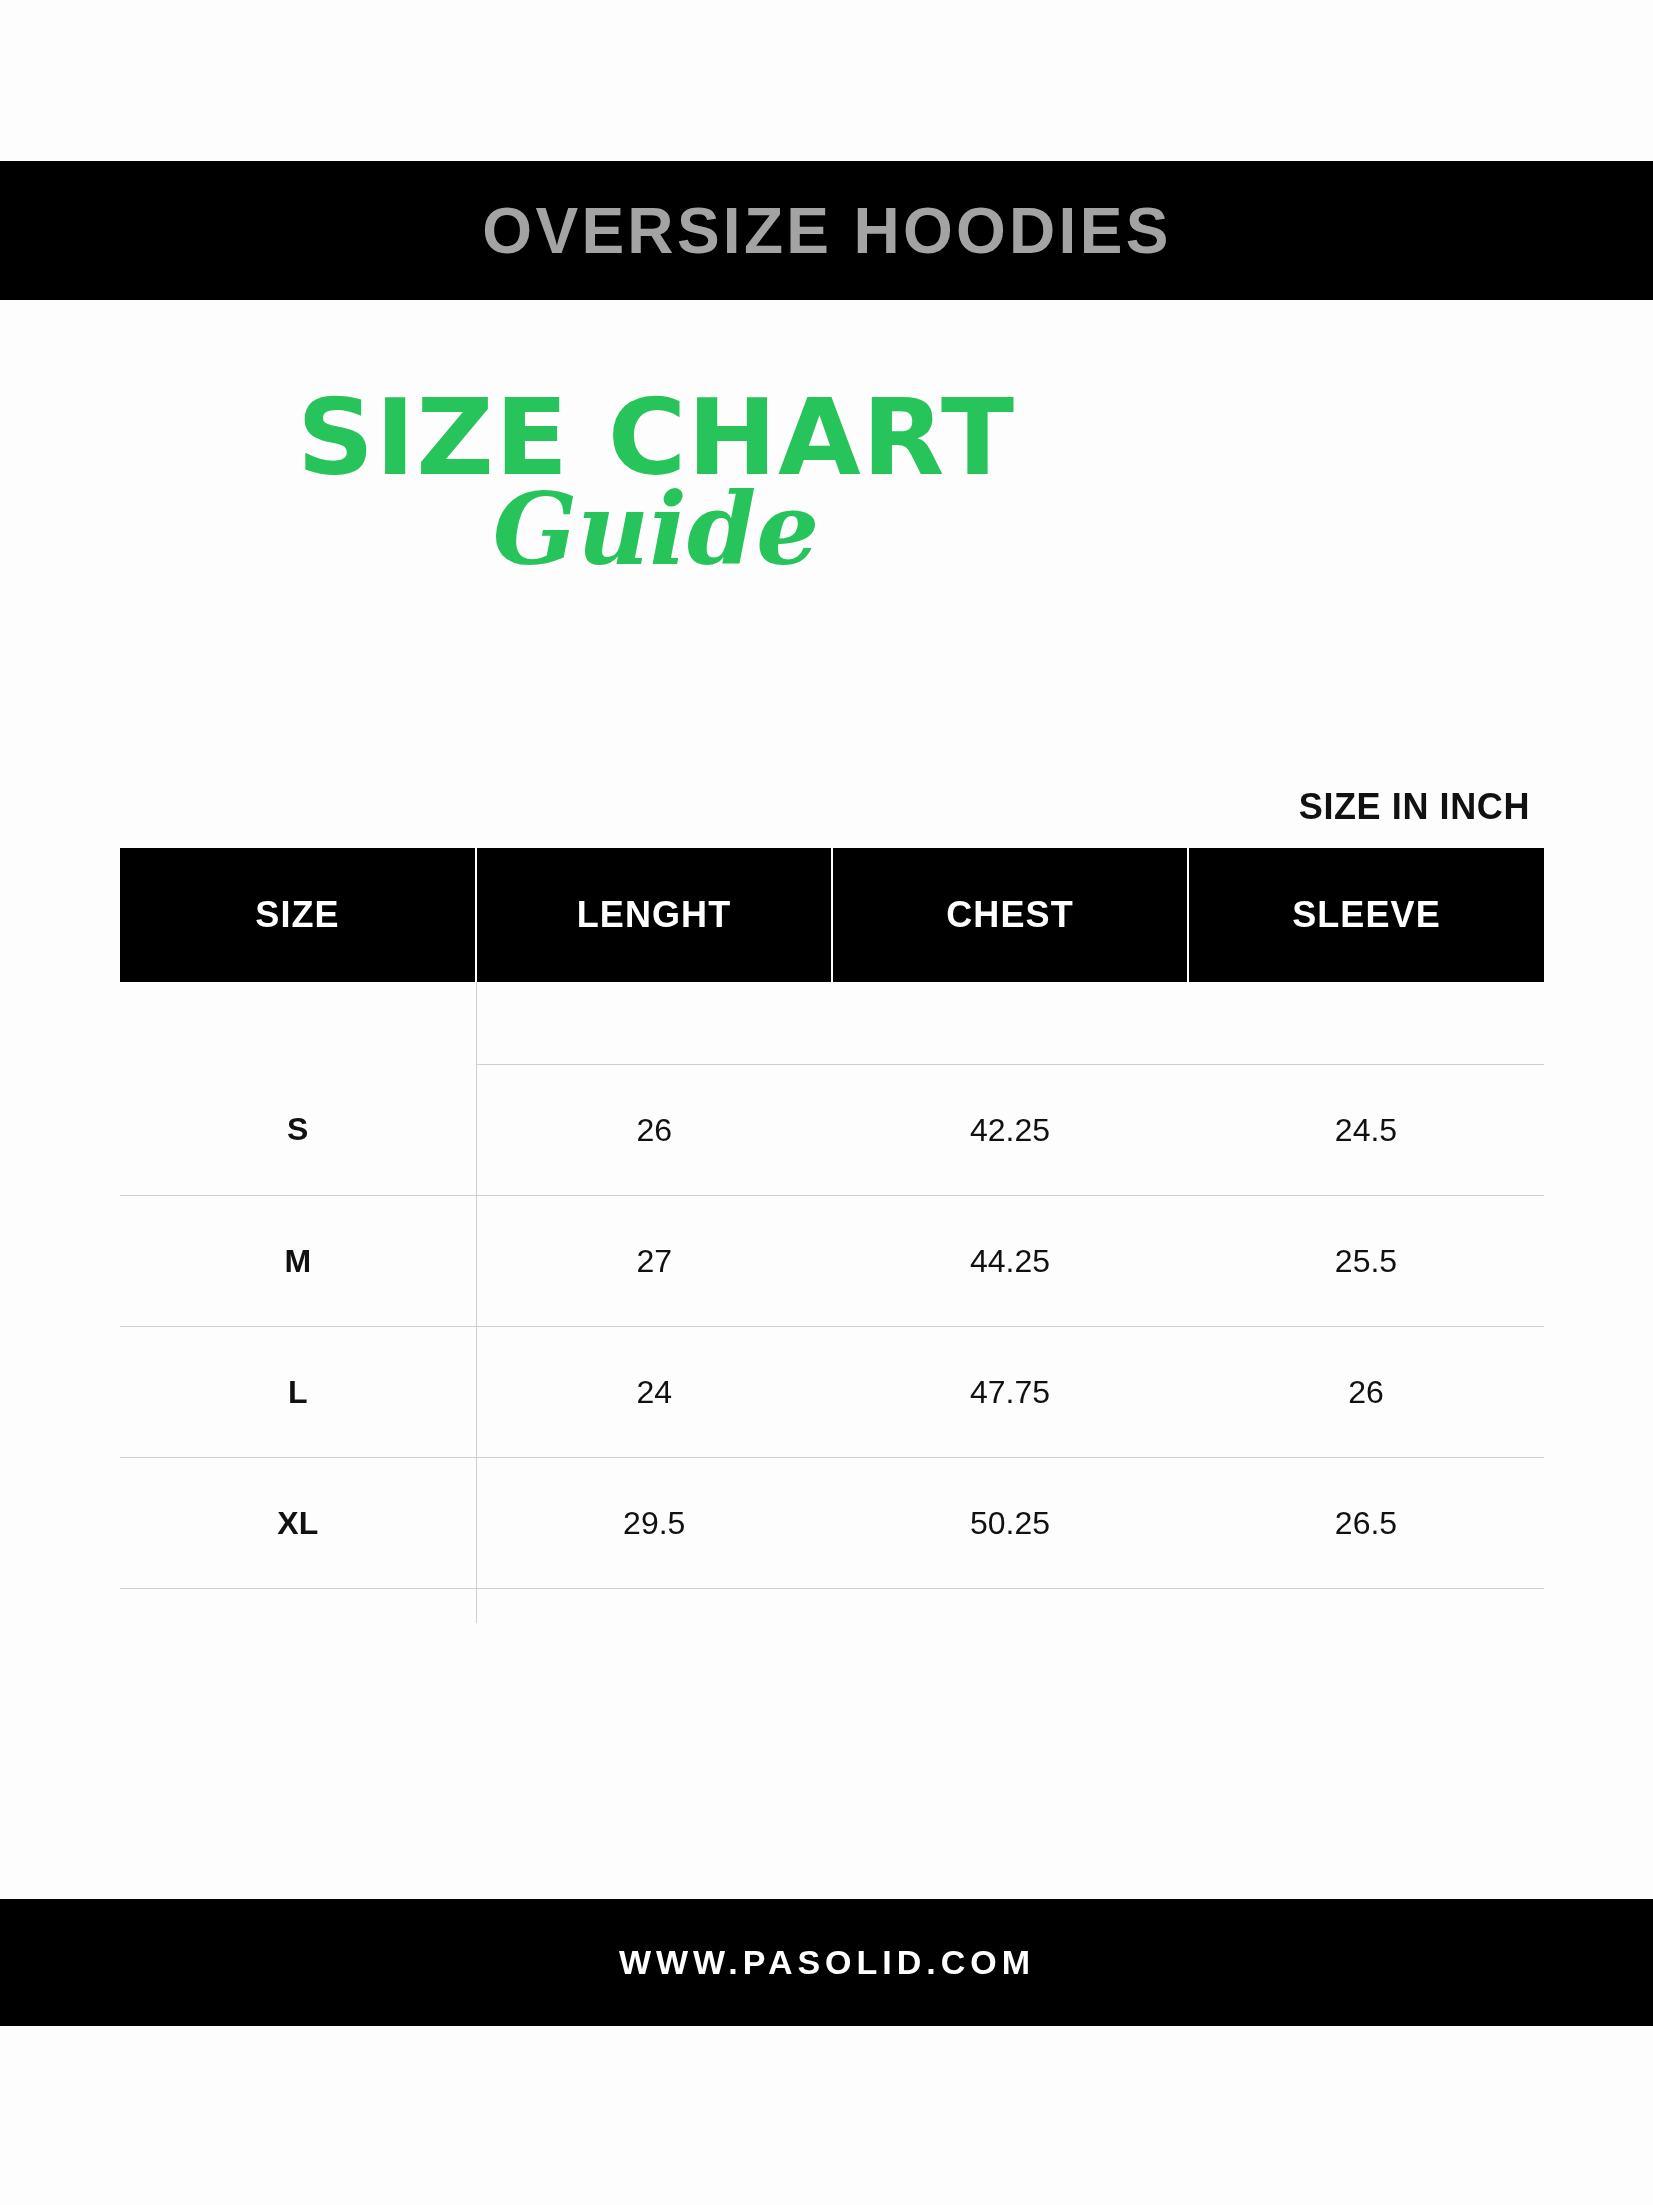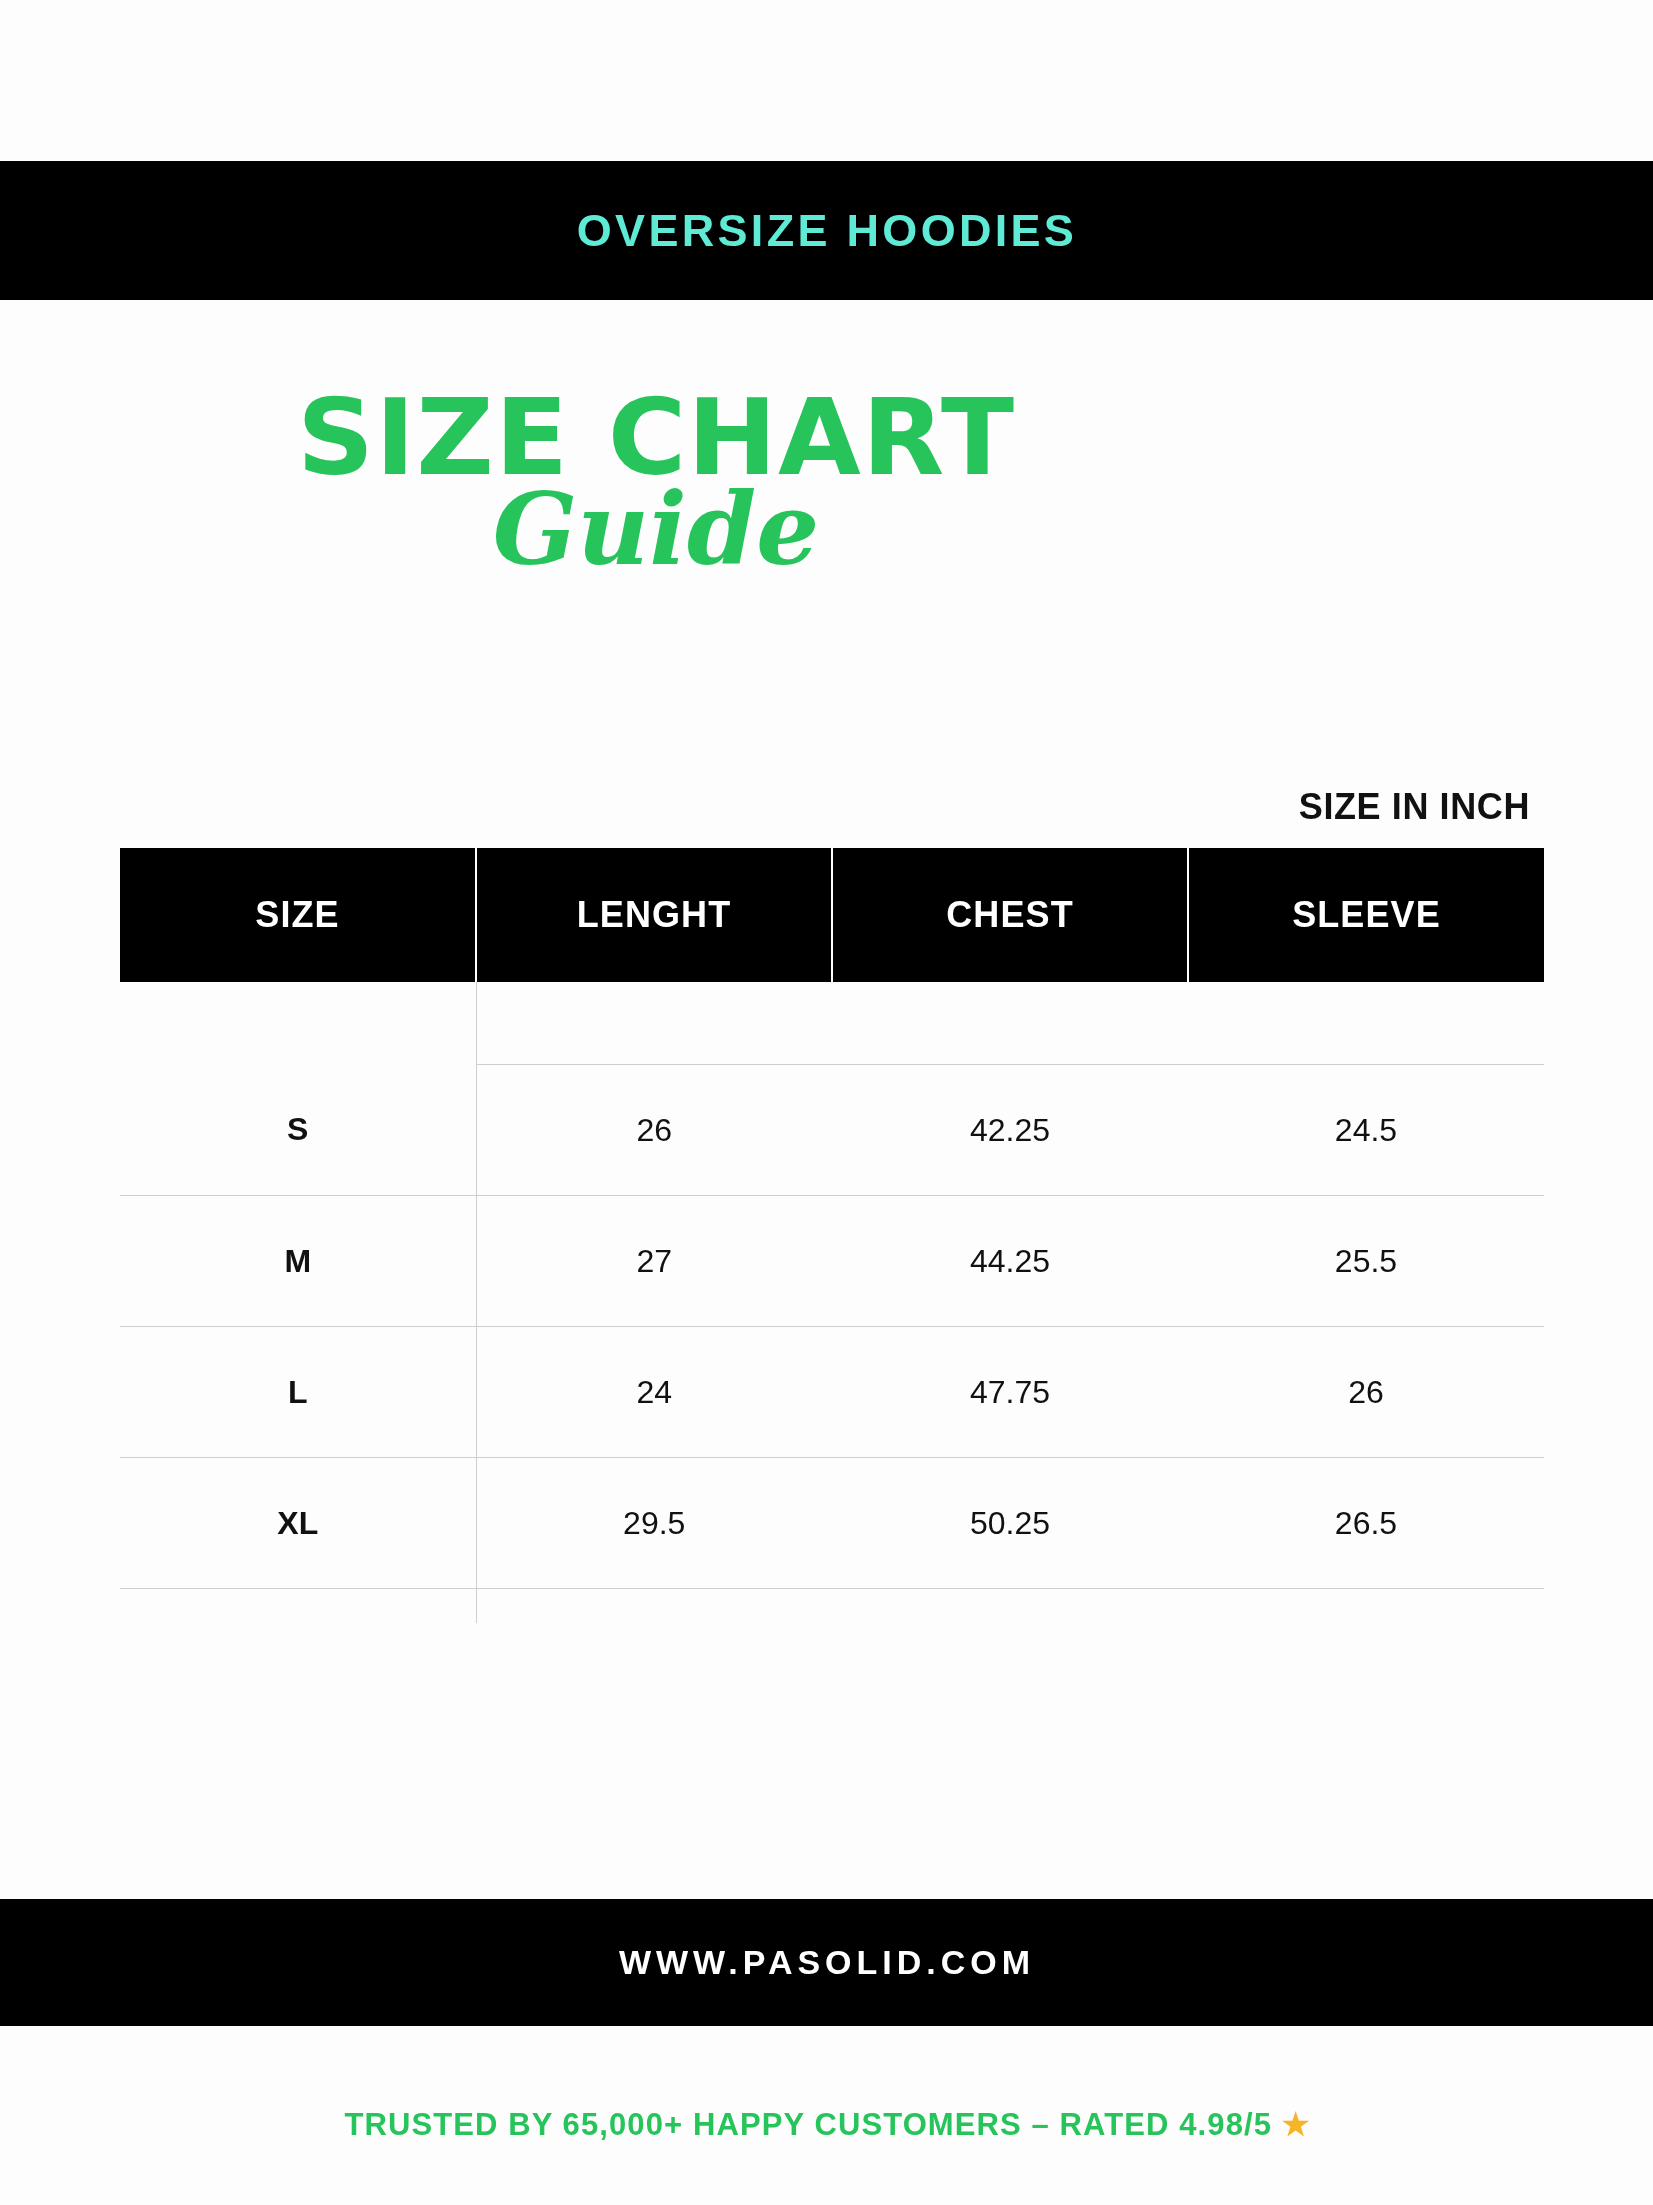--- a/index.html
+++ b/index.html
@@ -30,22 +30,22 @@
     left: 0;
     top: 161px;
     width: 1654px;
     height: 139px;
     background: #000000;
     display: flex;
     align-items: center;
     justify-content: center;
   }
   .top-banner-title {
-    color: #5eead4;
-    font-size: 45px;
+    color: #a3a3a3;
+    font-size: 64px;
     font-weight: 700;
     letter-spacing: 3.3px;
     line-height: 1;
     text-transform: uppercase;
   }
 
   
   .logo-block {
     position: absolute;
     left: 0;
@@ -259,19 +259,15 @@
           <td></td>
         </tr>
       </tbody>
     </table>
   </div>
 
   <div class="bottom-banner">
     <div class="bottom-banner-text">WWW.PASOLID.COM</div>
   </div>
 
-  <div class="trust-line">
-    <span>TRUSTED BY 65,000+ HAPPY CUSTOMERS – RATED 4.98/5</span>
-    <span class="star">★</span>
-  </div>
 
 </div>
 
 
 </body></html>

